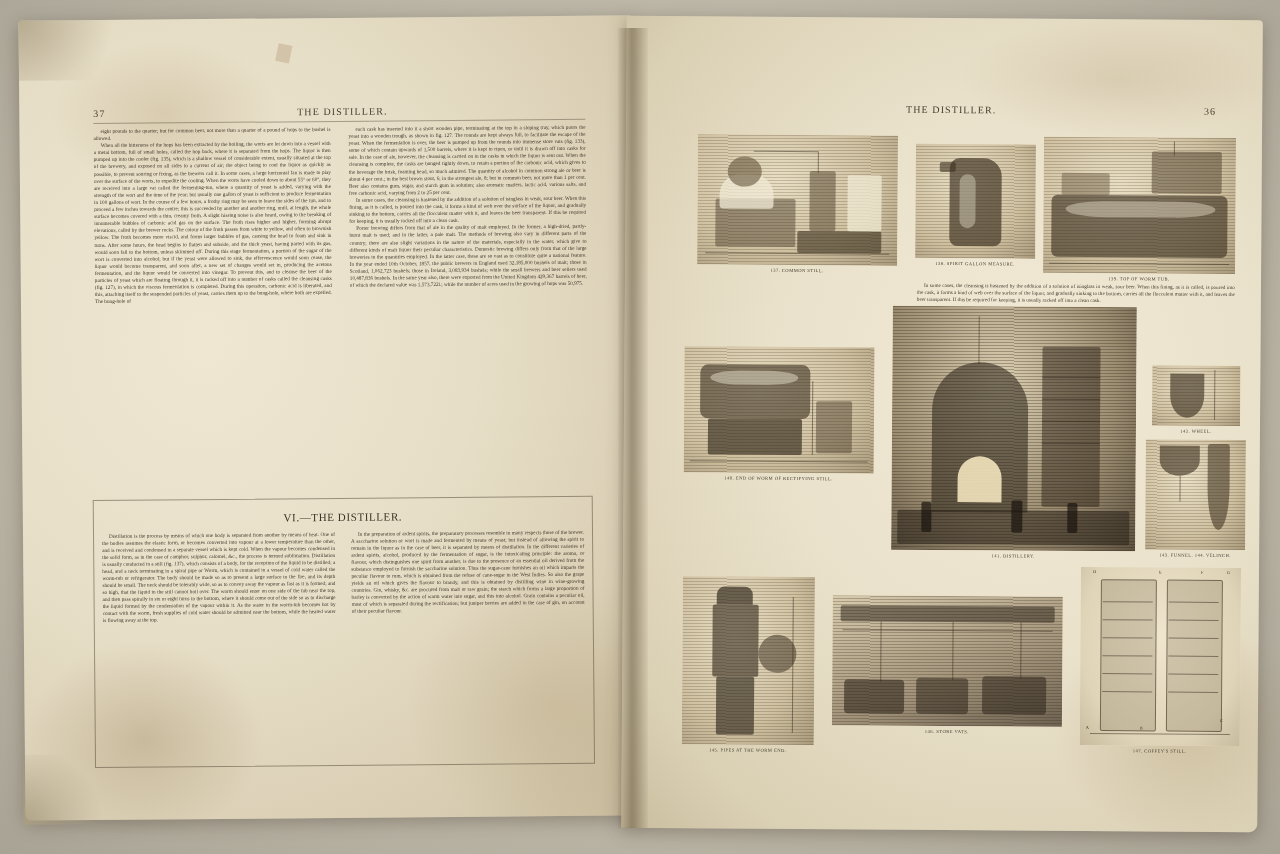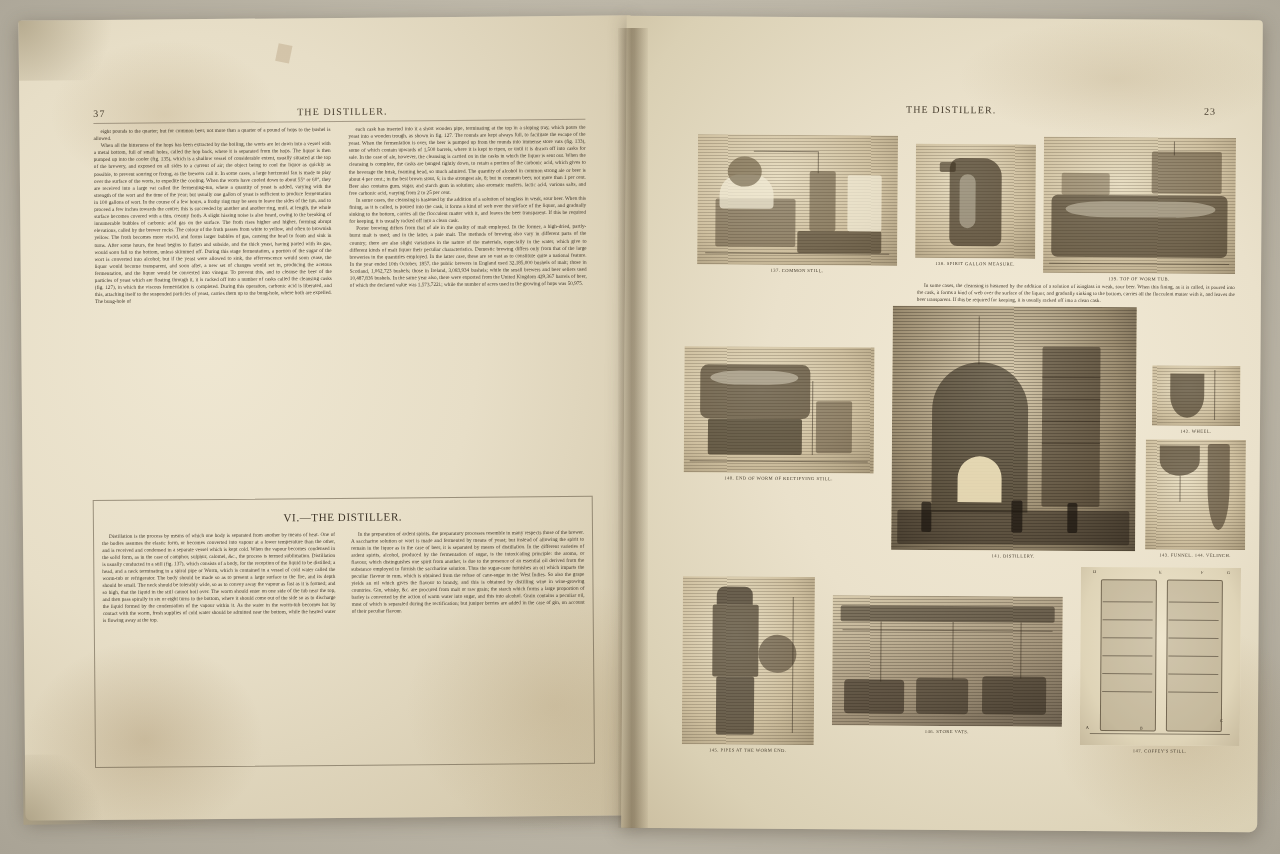--- a/index.html
+++ b/index.html
@@ -290,21 +290,21 @@
     </div>
 
     <div class="leaf leaf-right">
       <div class="page-inner">
 
         <div class="stain s2"></div>
         <div class="stain s4"></div>
 
         <div class="rhdr">
           <span class="run">THE DISTILLER.</span>
-          <span class="folio">23</span>
+          <span class="folio">36</span>
         </div>
 
         <div class="fig" style="left:72px; top:118px; width:200px;">
           <div class="art" style="height:130px;">
             <div class="engrave"></div>
             <div class="darkmass" style="left:18px; top:64px; width:80px; height:48px; background:rgba(70,58,40,.45);"></div>
             <div class="lightmass" style="left:22px; top:40px; width:54px; height:34px; border-radius:20px 20px 4px 4px;"></div>
             <div class="darkmass circle" style="left:30px; top:22px; width:34px; height:30px; background:rgba(90,75,50,.55);"></div>
             <div class="hline" style="left:56px; top:16px; width:64px;"></div>
             <div class="vline" style="left:120px; top:16px; height:22px;"></div>

